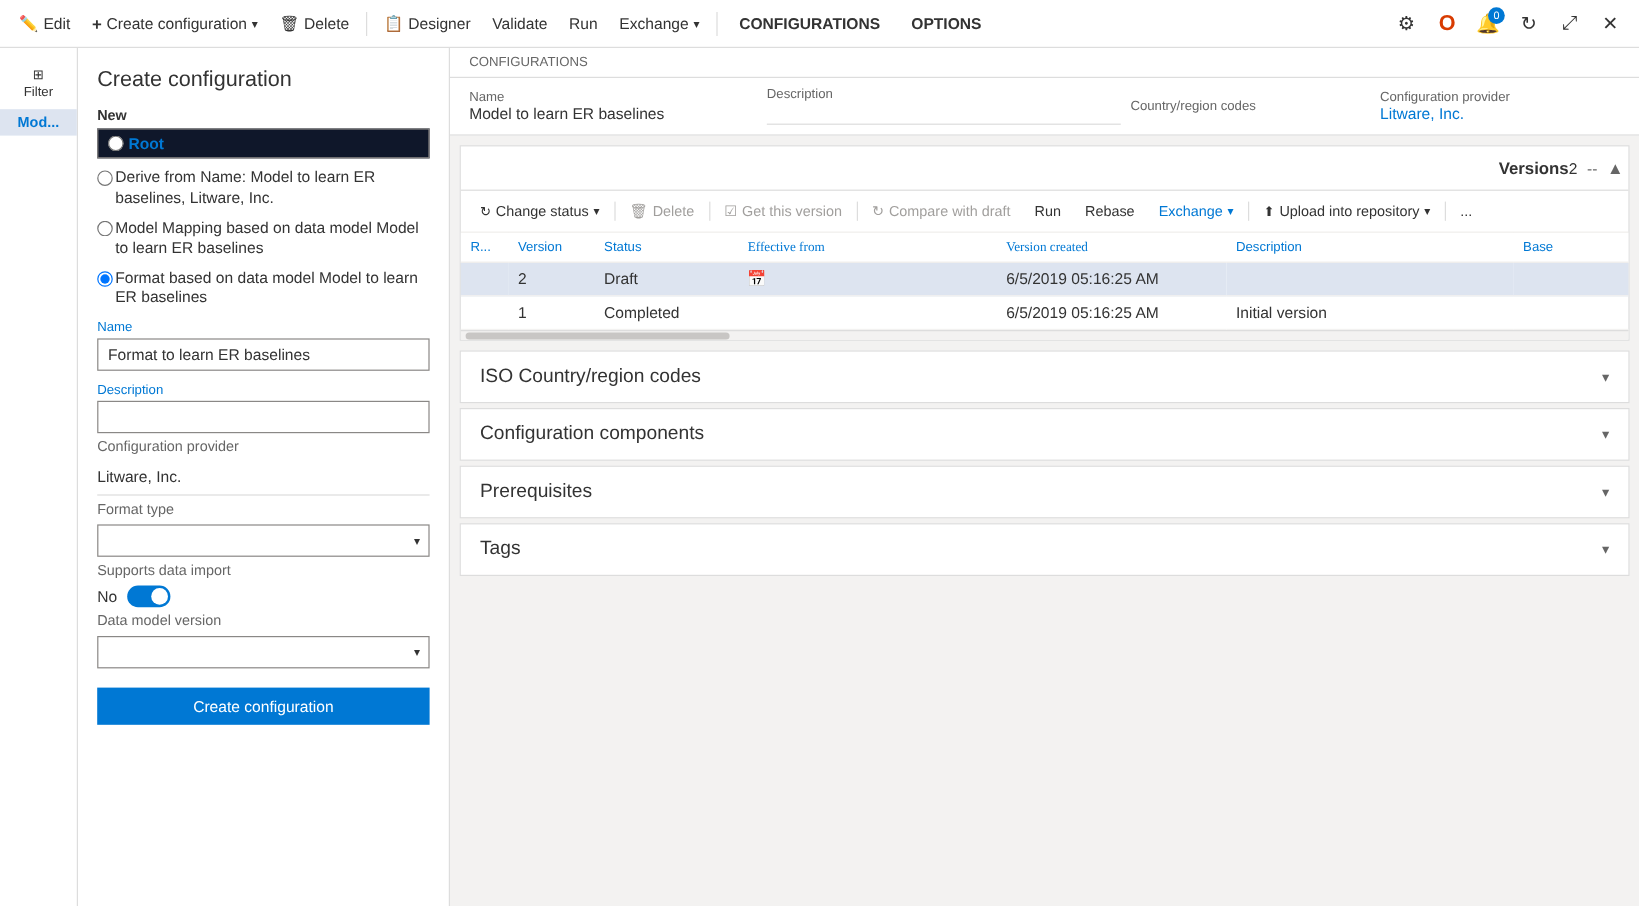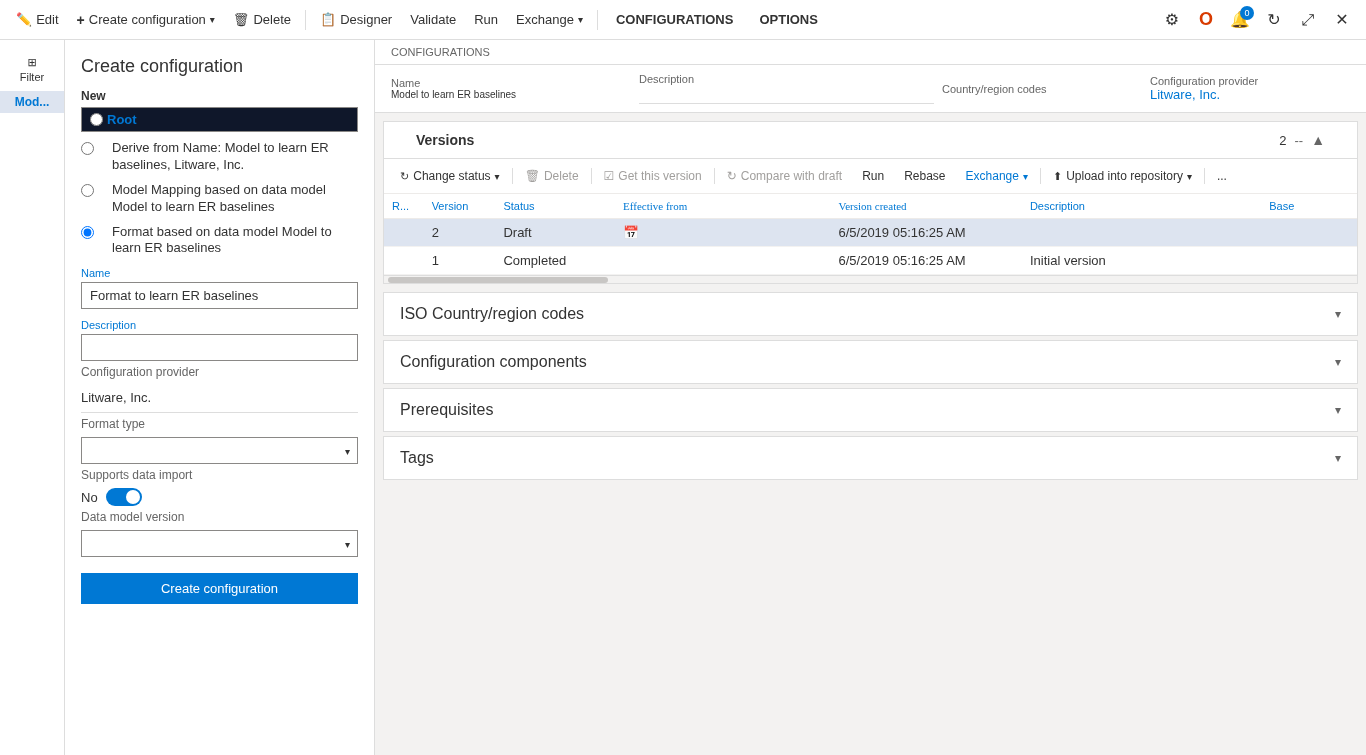--- a/index.html
+++ b/index.html
@@ -71,21 +71,21 @@
     .create-panel {
       width: 310px;
       background: #fff;
       border-right: 1px solid #ddd;
       padding: 16px;
       overflow-y: auto;
       flex-shrink: 0;
     }
     .create-panel h2 { font-size: 18px; font-weight: 400; color: #333; margin-bottom: 12px; }
     .section-label { font-size: 12px; color: #666; margin-bottom: 6px; margin-top: 4px; }
-    .radio-option { display: flex; align-items: flex-start; gap: 18px; margin-bottom: 8px; cursor: pointer; }
+    .radio-option { display: flex; align-items: flex-start; gap: 2px; margin-bottom: 8px; cursor: pointer; }
     .radio-option input[type="radio"] { margin-top: 2px; cursor: pointer; }
     .radio-option label { font-size: 13px; color: #333; cursor: pointer; line-height: 1.3; }
     .radio-root {
       display: flex; align-items: center; gap: 4px;
       border: 1px solid #8a8886; padding: 4px 8px; margin-bottom: 8px;
       font-size: 13px; font-weight: 600; color: #0078d4; cursor: pointer;
       background: #0f172a;
     }
     .field-label { font-size: 11px; color: #0078d4; margin-bottom: 3px; margin-top: 10px; }
     .field-input {
@@ -136,32 +136,32 @@
       padding: 8px 16px;
       border-bottom: 1px solid #ddd;
     }
     .config-header-grid {
       display: grid;
       grid-template-columns: 240px 1fr 200px 200px;
       gap: 8px;
       align-items: center;
     }
     .col-header { font-size: 11px; color: #666; }
-    .col-value { font-size: 10px; color: #333; }
+    .col-value { font-size: 13px; color: #333; }
     .col-value-link { font-size: 13px; color: #0078d4; }
 
     
     .section-card {
       background: #fff;
       margin: 8px 8px;
       border: 1px solid #ddd;
     }
     .section-header {
-      display: flex; align-items: center; justify-content: space-between;
-      padding: 10px 32px; border-bottom: 1px solid #ddd;
+      display: flex; align-items: center; justify-content: flex-end;
+      padding: 10px 4px; border-bottom: 1px solid #ddd;
       cursor: pointer;
     }
     .section-title { font-size: 14px; font-weight: 600; color: #333; }
     .section-count { font-size: 13px; color: #333; }
 
     
     .versions-toolbar {
       display: flex; align-items: center; gap: 4px;
       padding: 6px 8px; border-bottom: 1px solid #edebe9;
       flex-wrap: wrap;

